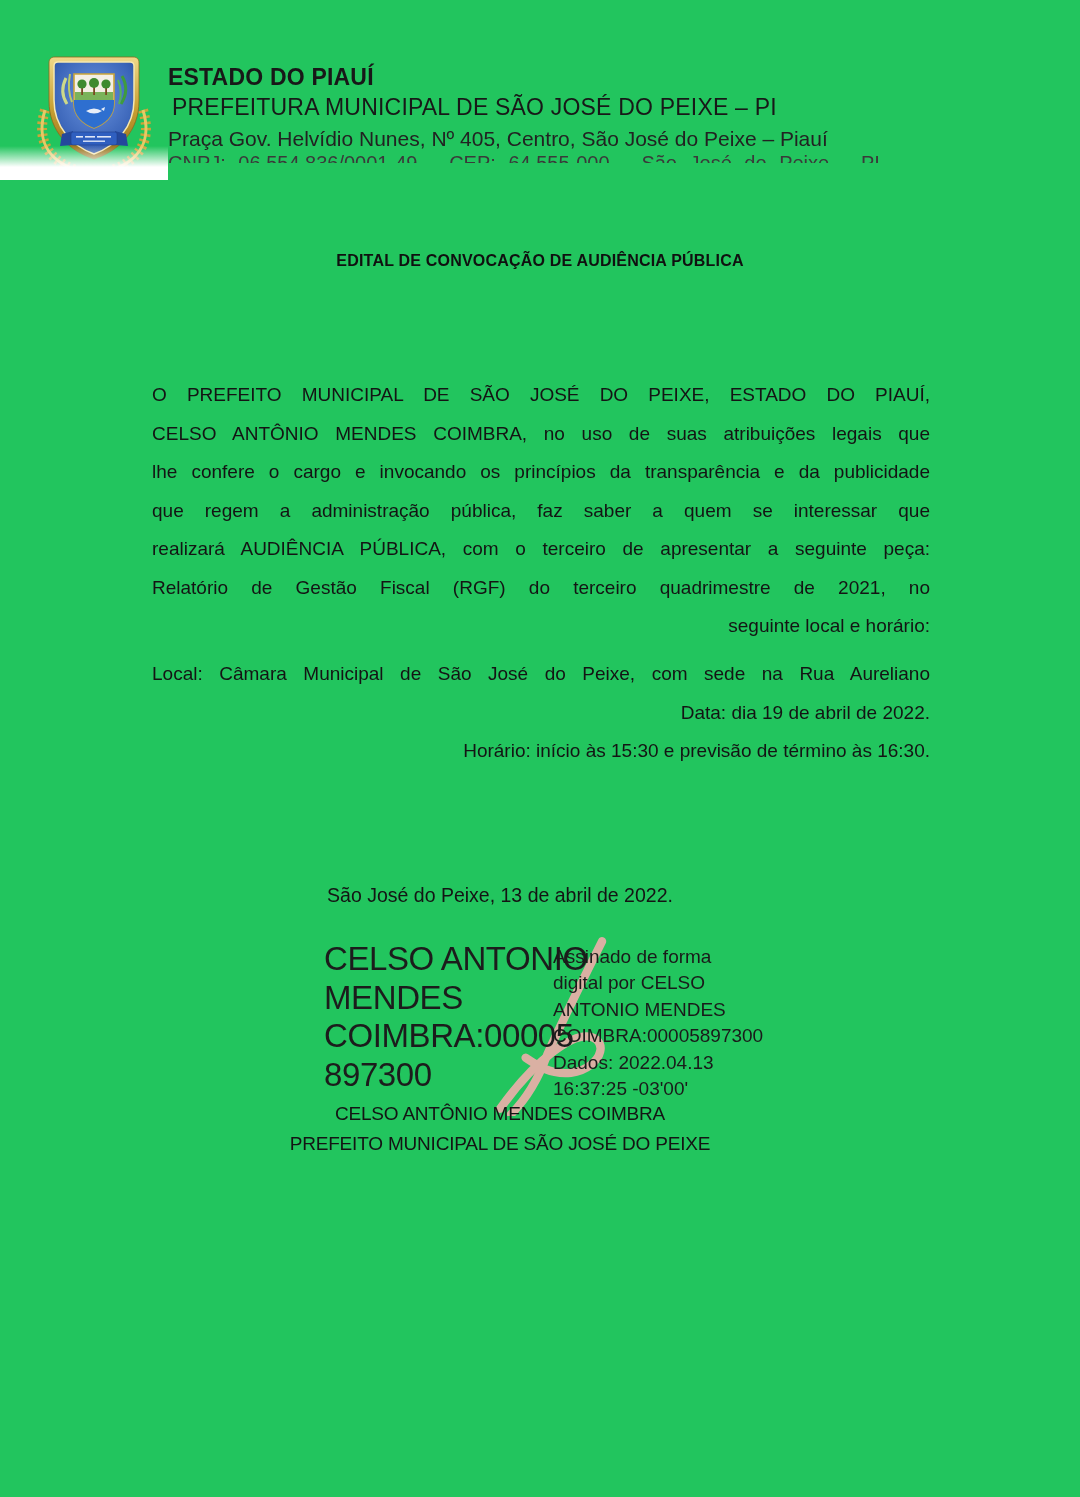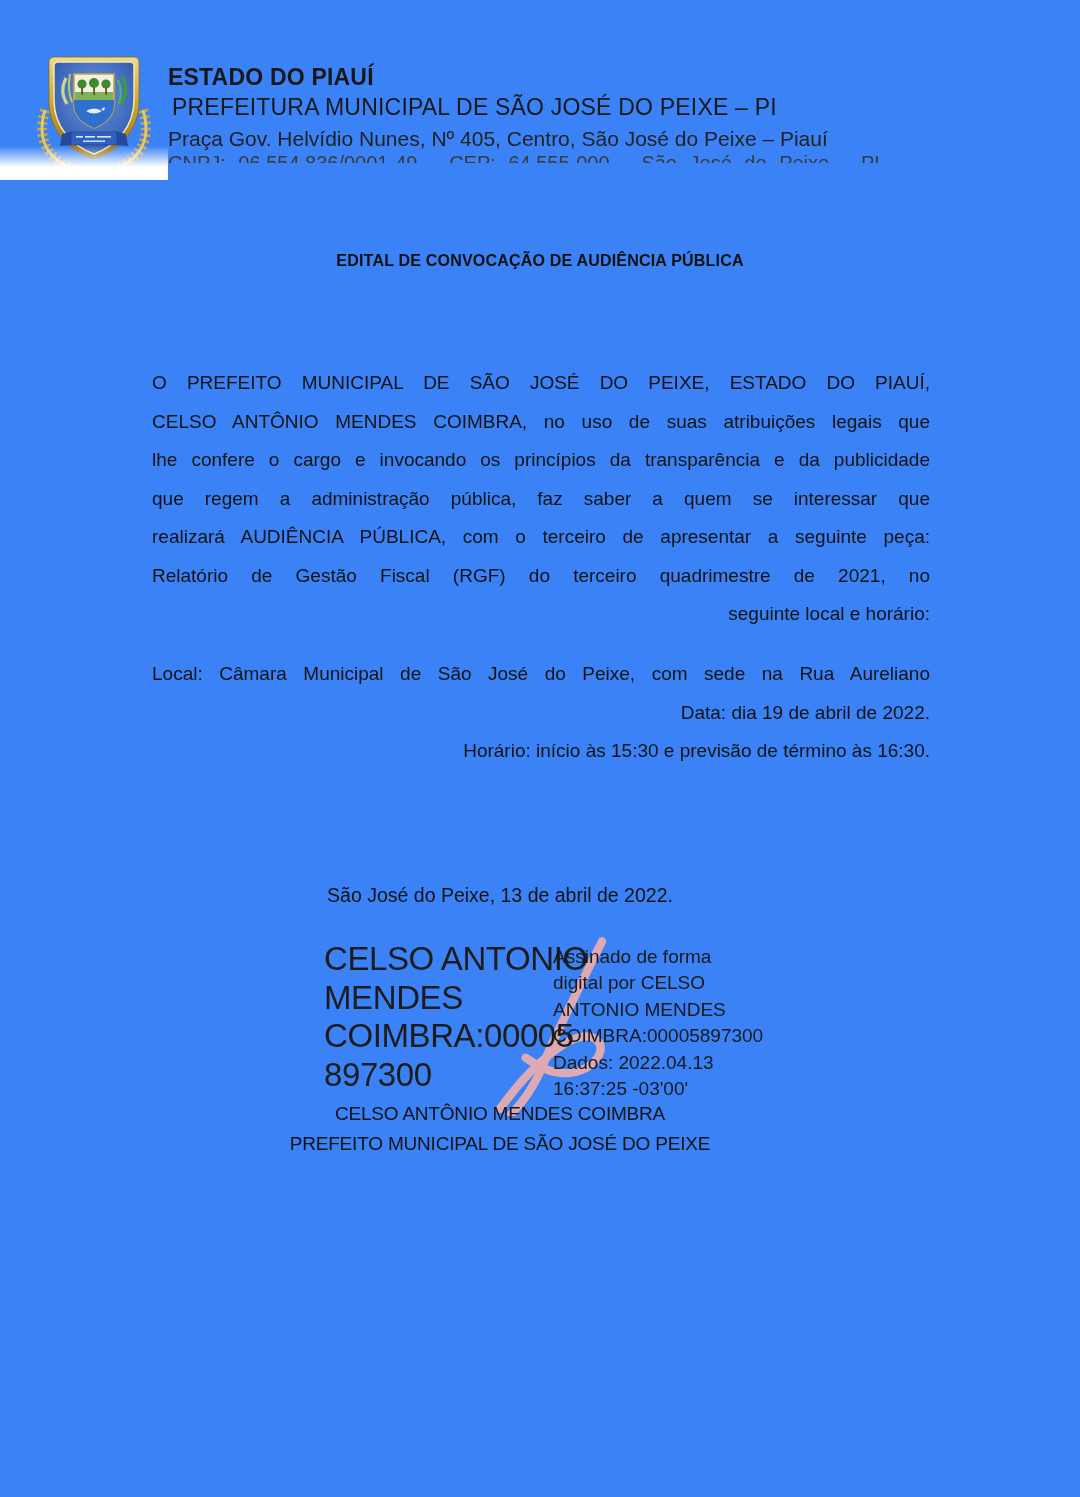--- a/index.html
+++ b/index.html
@@ -1,37 +1,37 @@
 <!DOCTYPE html>
 <html><head>
 <meta charset="utf-8">
 <style>
   html,body{margin:0;padding:0;background:#ffffff;}
   .page{
     position:relative;
     width:1080px;height:1497px;
-    background:#3b82f6;
+    background:#22c55e;
     font-family:"Liberation Sans", sans-serif;
     color:#141414;
     overflow:hidden;
   }
   
   .coat{position:absolute;left:28px;top:54px;width:132px;height:122px;}
   .logo-fade{position:absolute;left:0;top:146px;width:168px;height:34px;
     background:linear-gradient(to bottom, rgba(255,255,255,0) 0%, #ffffff 62%);}
   .h-line1{position:absolute;left:168px;top:64px;font-size:23px;font-weight:700;color:#181818;letter-spacing:0.2px;white-space:nowrap;}
   .h-line2{position:absolute;left:172px;top:94px;font-size:23px;font-weight:400;color:#181818;letter-spacing:0.2px;white-space:nowrap;}
   .h-line3{position:absolute;left:168px;top:127px;font-size:21px;font-weight:400;color:#222222;white-space:nowrap;}
   .h-line4-clip{position:absolute;left:168px;top:153px;width:760px;height:10px;overflow:hidden;}
   .h-line4-clip span{display:block;font-size:20px;line-height:20px;color:#3a3a3a;word-spacing:7px;white-space:nowrap;}
   
   .doc-title{position:absolute;left:150px;top:252px;width:780px;text-align:center;
     font-size:16px;font-weight:700;color:#101010;letter-spacing:0.2px;white-space:nowrap;}
   .para{position:absolute;left:152px;width:778px;font-size:19px;color:#141414;}
-  .p1{top:364px;}
+  .p1{top:376px;}
   .p2{top:655px;}
   .para .jl{text-align:justify;text-align-last:justify;line-height:38.5px;white-space:normal;}
   .para .ll{text-align:right;line-height:38.5px;}
   .dateline{position:absolute;left:150px;top:884px;width:700px;text-align:center;
     font-size:19.5px;color:#141414;}
   
   .flourish{position:absolute;left:466px;top:934px;width:192px;height:182px;}
   .stamp-big{position:absolute;left:324px;top:940px;width:250px;
     font-size:33px;line-height:38.5px;color:#1c1c1c;letter-spacing:-0.4px;}
   .stamp-big div{white-space:nowrap;}

